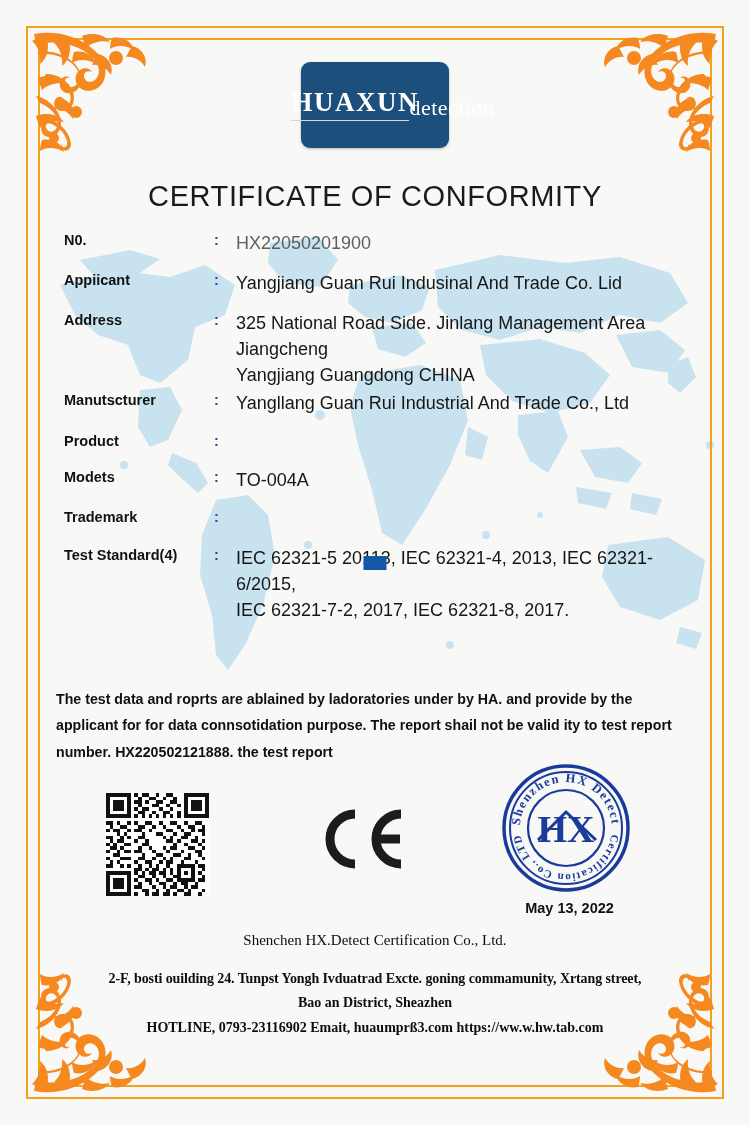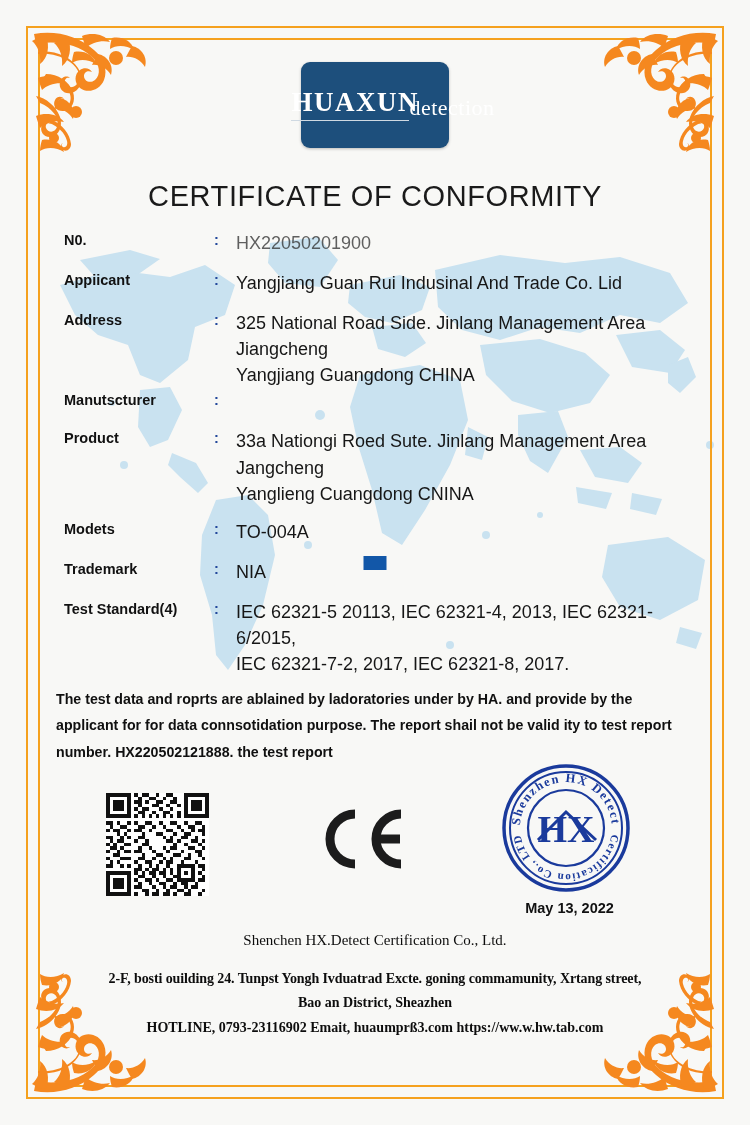--- a/index.html
+++ b/index.html
@@ -442,42 +442,40 @@
       <div class="field-row tight">
         <div class="field-label">Address</div>
         <div class="field-colon">:</div>
         <div class="field-value">325 National Road Side. Jinlang Management Area Jiangcheng
 Yangjiang Guangdong CHINA</div>
       </div>
 
       <div class="field-row">
         <div class="field-label">Manutscturer</div>
         <div class="field-colon">:</div>
+        <div class="field-value">Yangllang Guan Rui Industrial And Trade Co., Ltd</div>
       </div>
       <div class="spacer-sm"></div>
 
       <div class="field-row tight">
         <div class="field-label">Product</div>
         <div class="field-colon">:</div>
-        <div class="field-value">33a Nationgi Roed Sute. Jinlang Management Area Jangcheng
-Yanglieng Cuangdong CNINA</div>
       </div>
       <div class="spacer-sm"></div>
 
       <div class="field-row">
         <div class="field-label">Modets</div>
         <div class="field-colon">:</div>
         <div class="field-value">TO-004A</div>
       </div>
       <div class="spacer-sm"></div>
 
       <div class="field-row">
         <div class="field-label">Trademark</div>
         <div class="field-colon">:</div>
-        <div class="field-value">NIA</div>
       </div>
       <div class="spacer-sm"></div>
 
       <div class="field-row bold-value">
         <div class="field-label">Test Standard(4)</div>
         <div class="field-colon">:</div>
         <div class="field-value">IEC 62321-5  20113, IEC 62321-4, 2013, IEC 62321-6/2015,
 IEC 62321-7-2, 2017, IEC 62321-8, 2017.</div>
       </div>
 

